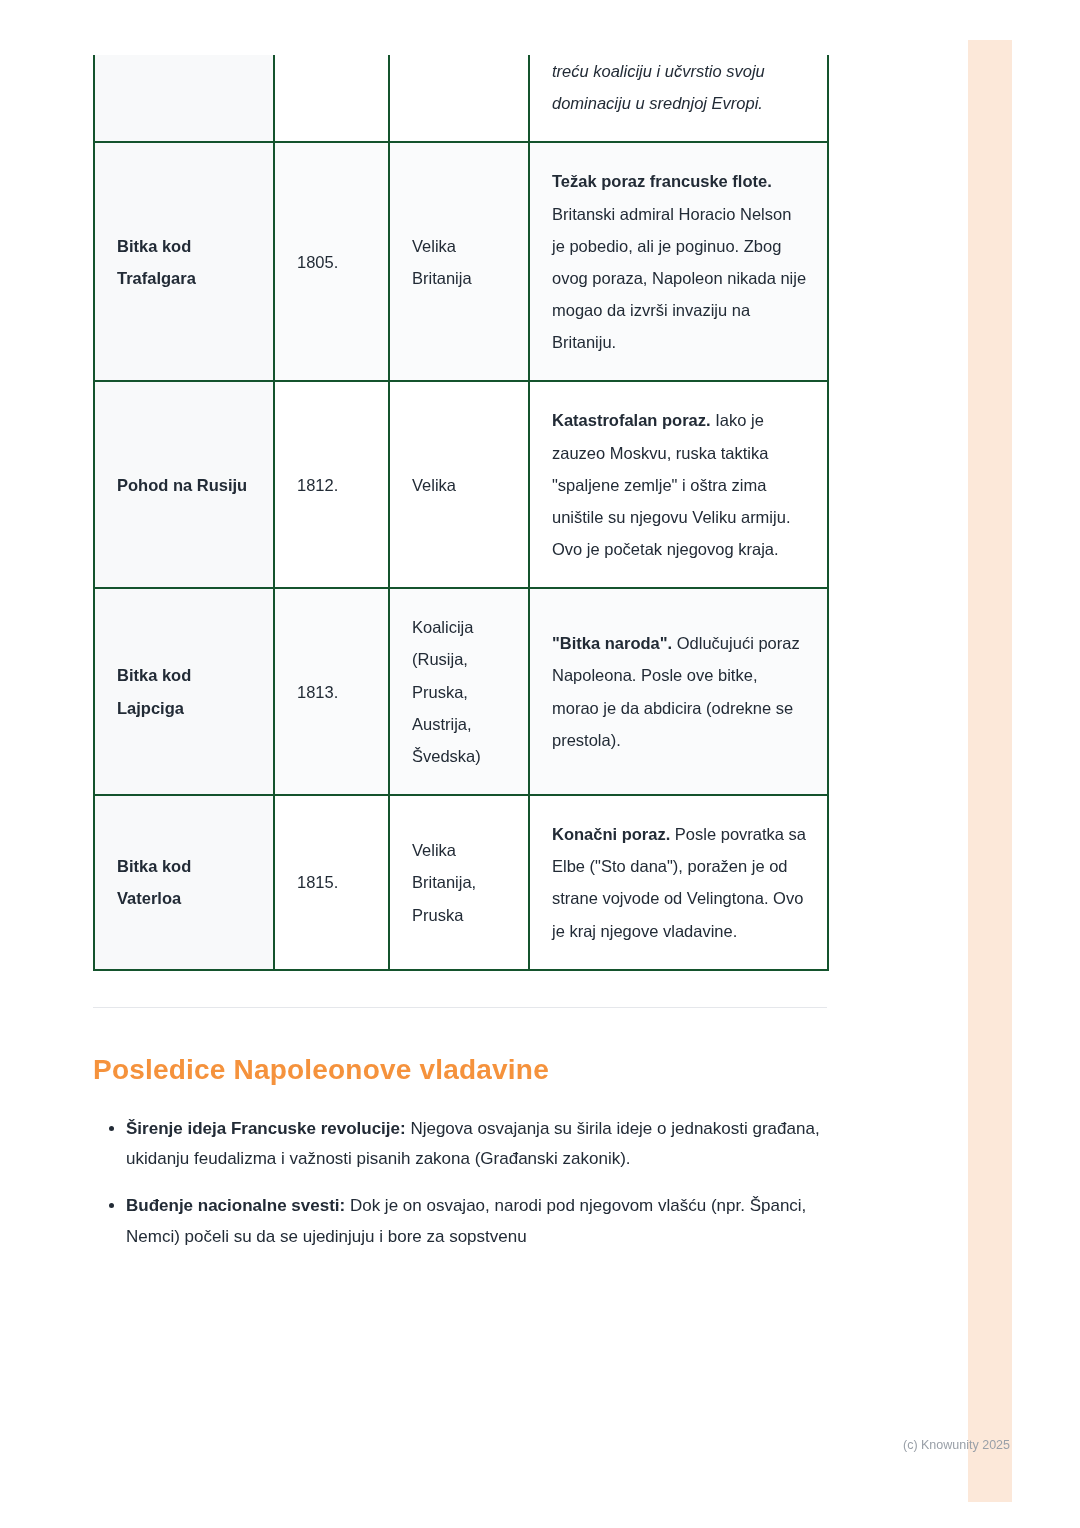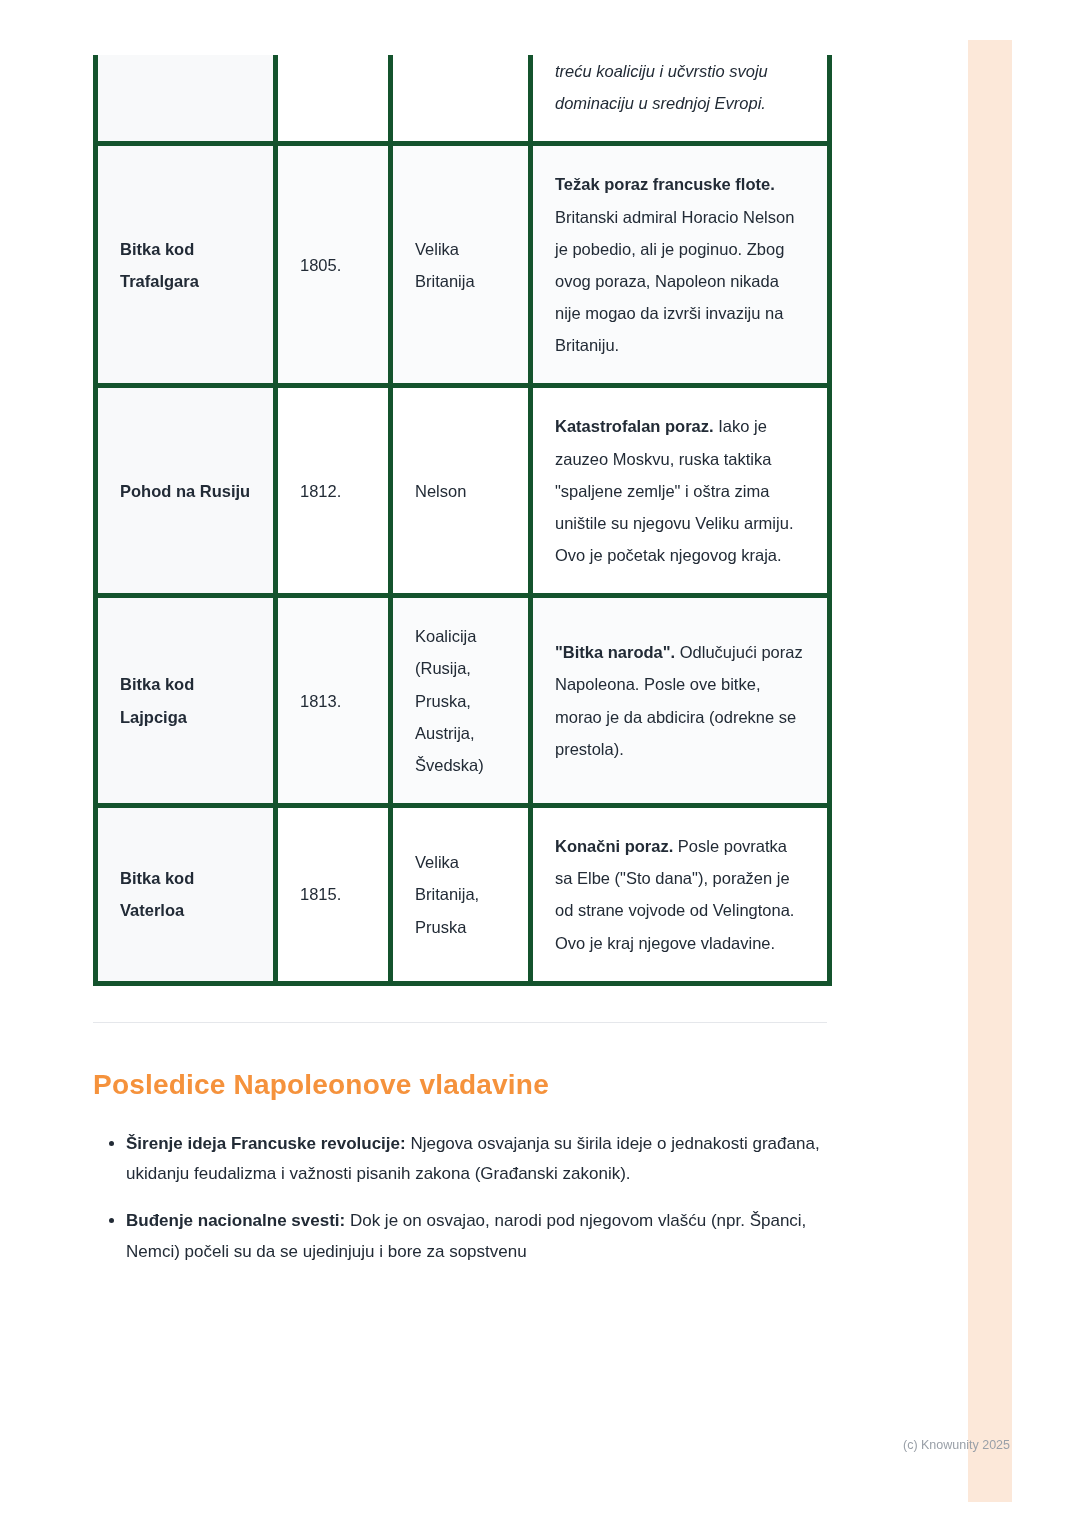--- a/index.html
+++ b/index.html
@@ -30,21 +30,21 @@
     z-index: 1;
   }
   table.battles {
     width: 100%;
     border-collapse: collapse;
     table-layout: fixed;
     font-size: 16.5px;
     color: #222b36;
   }
   table.battles td {
-    border: 5px solid #14532d;
+    border: 2px solid #14532d;
     padding: 22px 20px 22px 22px;
     vertical-align: middle;
     line-height: 1.95;
     word-wrap: break-word;
   }
   td.name-col {
     background: #f8f9fa;
     font-weight: bold;
   }
   tr.striped td:not(.name-col) { background: #fafbfc; }
@@ -112,21 +112,21 @@
       </tr>
       <tr class="striped">
         <td class="name-col">Bitka kod Trafalgara</td>
         <td>1805.</td>
         <td>Velika Britanija</td>
         <td><span class="desc-bold">Težak poraz francuske flote.</span><span> Britanski admiral Horacio Nelson je pobedio, ali je poginuo. Zbog ovog poraza, Napoleon nikada nije mogao da izvrši invaziju na Britaniju.</span></td>
       </tr>
       <tr>
         <td class="name-col">Pohod na Rusiju</td>
         <td>1812.</td>
-        <td>Nelson</td>
+        <td>Velika</td>
         <td><span class="desc-bold">Katastrofalan poraz.</span><span> Iako je zauzeo Moskvu, ruska taktika "spaljene zemlje" i oštra zima uništile su njegovu Veliku armiju. Ovo je početak njegovog kraja.</span></td>
       </tr>
       <tr class="striped">
         <td class="name-col">Bitka kod Lajpciga</td>
         <td>1813.</td>
         <td>Koalicija (Rusija, Pruska, Austrija, Švedska)</td>
         <td><span class="desc-bold">"Bitka naroda".</span><span> Odlučujući poraz Napoleona. Posle ove bitke, morao je da abdicira (odrekne se prestola).</span></td>
       </tr>
       <tr>
         <td class="name-col">Bitka kod Vaterloa</td>

